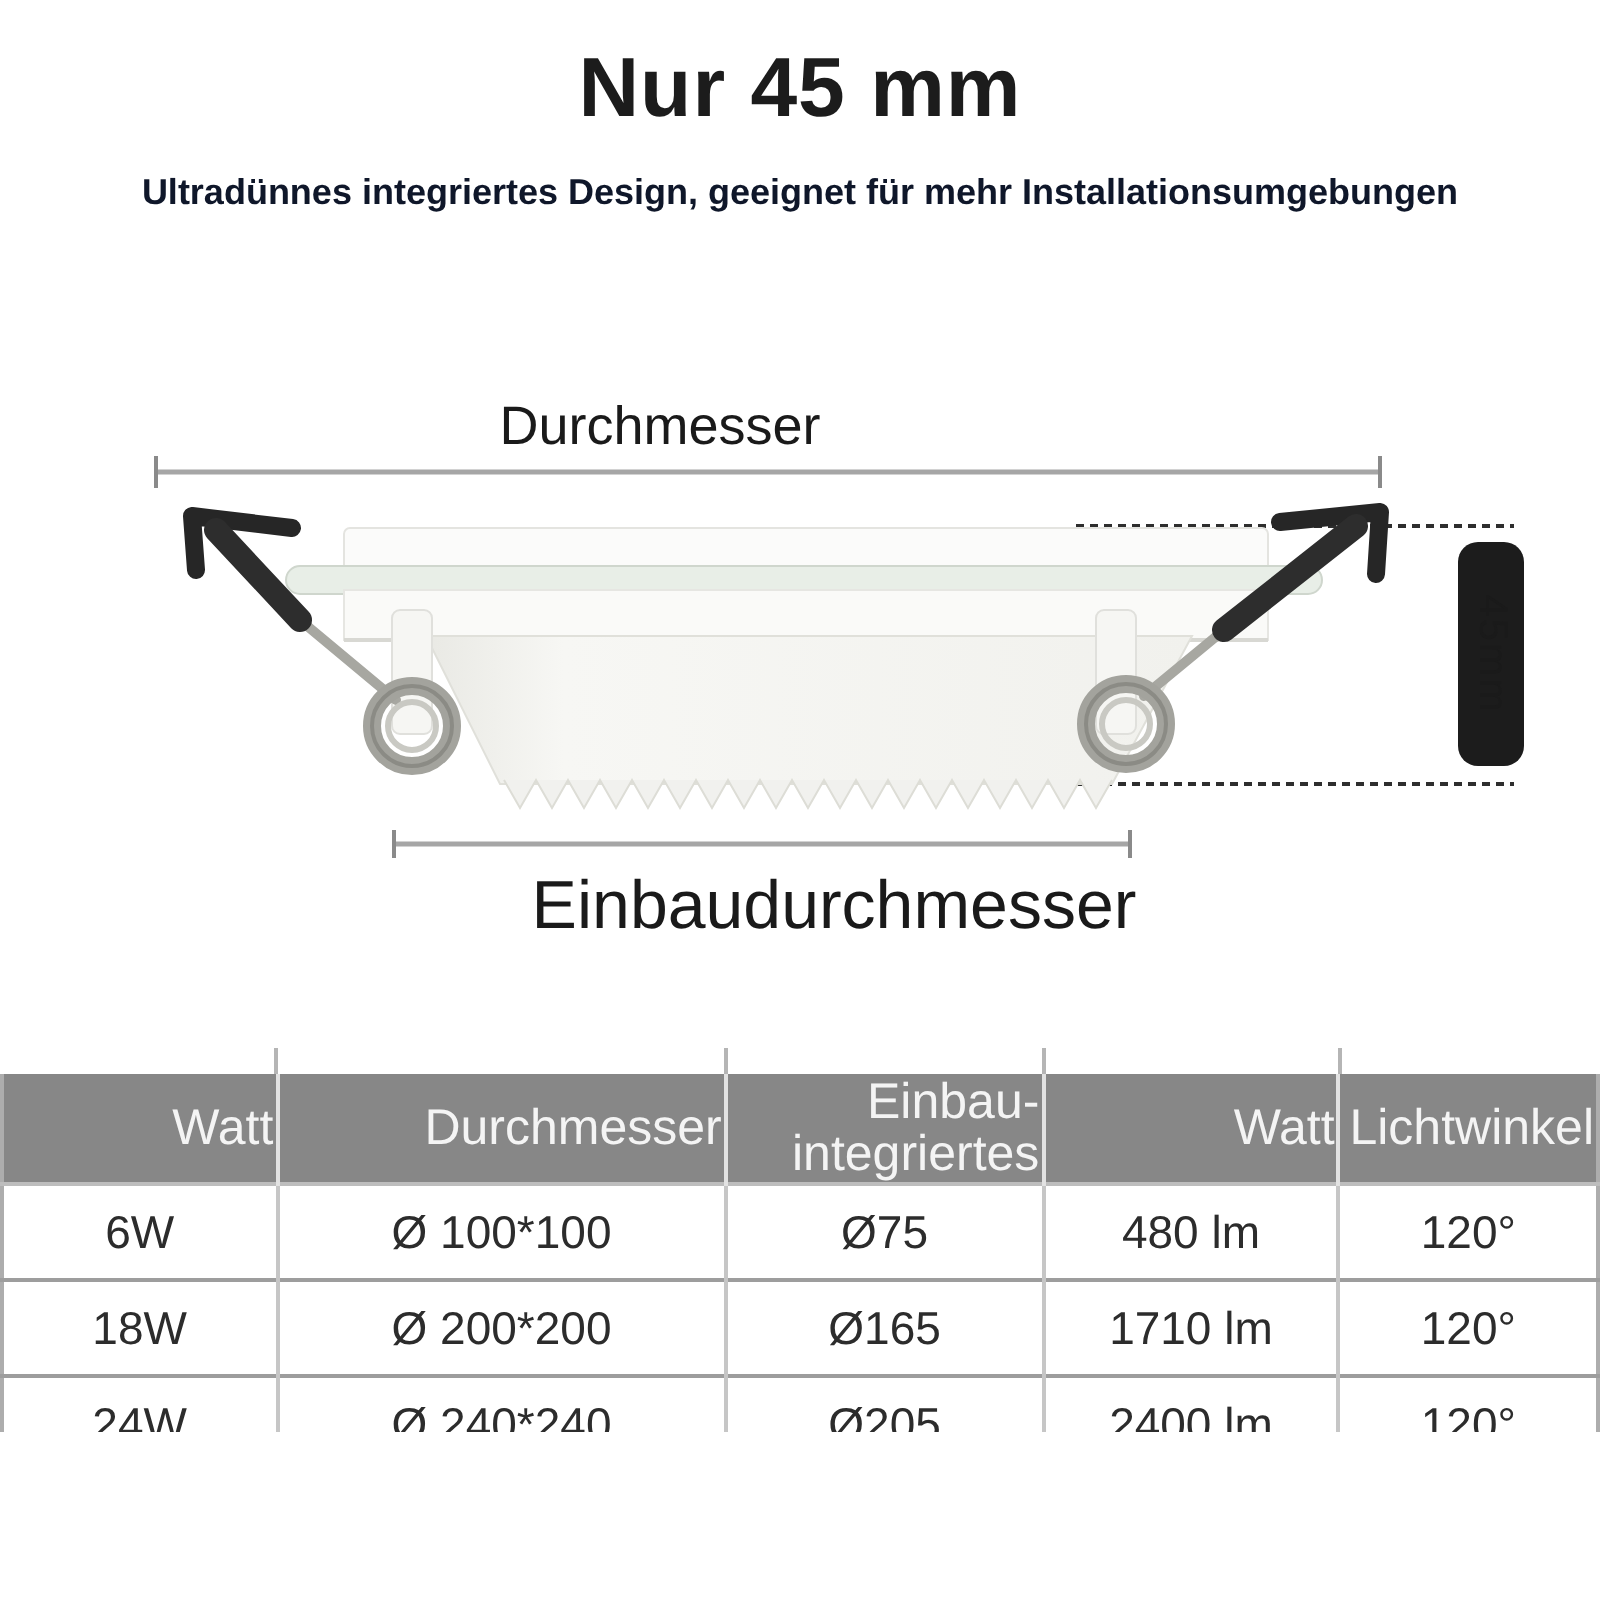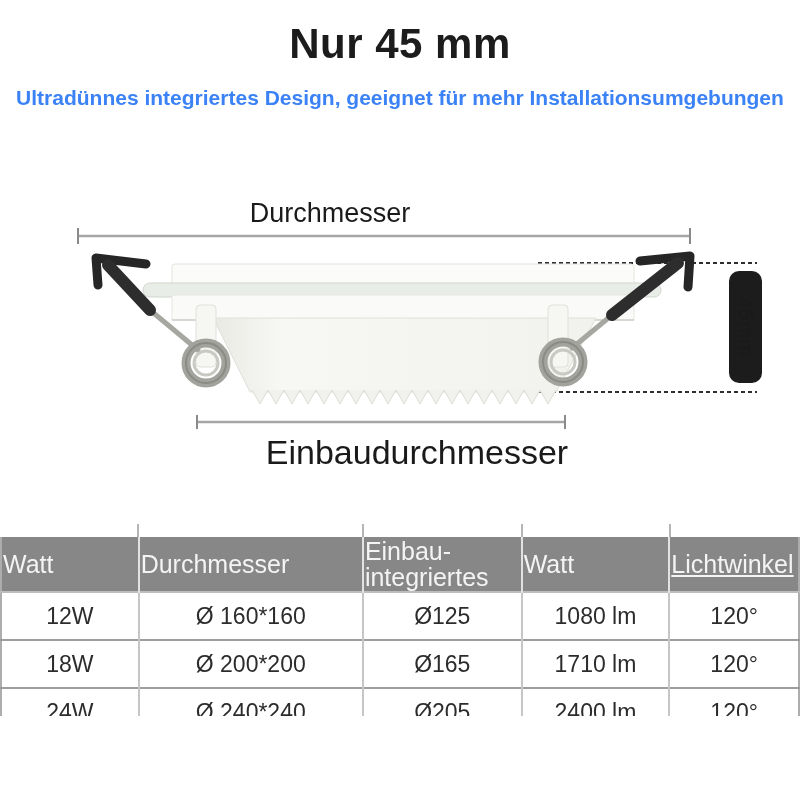--- a/index.html
+++ b/index.html
@@ -6,40 +6,40 @@
   .page{
     position:relative;width:800px;height:716px;margin:0 auto;background:#ffffff;
     font-family:"Liberation Sans",sans-serif;overflow:hidden;
   }
   .title{
     position:absolute;top:20px;left:0;width:100%;margin:0;
     text-align:center;font-size:42px;font-weight:700;color:#1c1c1c;letter-spacing:.5px;
   }
   .subtitle{
     position:absolute;top:86px;left:0;width:100%;
-    text-align:center;font-size:21px;font-weight:700;color:#3b82f6;
+    text-align:center;font-size:18px;font-weight:700;color:#0f172a;
   }
   .diagram{position:absolute;top:130px;left:0;width:800px;height:407px;}
   .diagram text{font-family:"Liberation Sans",sans-serif;fill:#1a1a1a;}
   .dim-label-top{font-size:27px;}
   .dim-label-bottom{font-size:34px;}
   .badge-label{font-size:20px;fill:#ffffff;letter-spacing:1px;}
 
   .spec-table-wrap{position:absolute;top:537px;left:0;width:800px;height:263px;}
   .top-tick{position:absolute;top:-13px;width:2px;height:13px;background:#b5b5b5;}
   table.spec{
     border-collapse:collapse;table-layout:fixed;width:100%;
     border-left:2px solid #adadad;border-right:2px solid #adadad;
   }
   table.spec th{
     height:42px;background:#878787;color:#f4f4f4;font-weight:400;
-    font-size:25px;text-align:left;vertical-align:middle;
+    font-size:25px;text-align:right;vertical-align:middle;
     white-space:pre-line;line-height:1.04;border-right:2px solid #e2e2e2;
   }
-  table.spec th:last-child{border-right:none;text-decoration:underline;}
+  table.spec th:last-child{border-right:none;}
   table.spec td{
     height:44px;background:#ffffff;color:#2c2c2c;font-size:23px;
     text-align:center;vertical-align:middle;
     border-right:2px solid #c6c6c6;border-top:2px solid #9d9d9d;
   }
   table.spec td:last-child{border-right:none;}
   table.spec tbody tr:first-child td{border-top:2px solid #bdbdbd;}
 </style>
 </head>
 <body>
@@ -138,24 +138,24 @@
           <th>Watt</th>
           <th>Durchmesser</th>
           <th>Einbau-
 integriertes</th>
           <th>Watt</th>
           <th>Lichtwinkel</th>
         </tr>
       </thead>
       <tbody>
         <tr>
-          <td>12W</td>
-          <td>Ø 160*160</td>
-          <td>Ø125</td>
-          <td>1080 lm</td>
+          <td>6W</td>
+          <td>Ø 100*100</td>
+          <td>Ø75</td>
+          <td>480 lm</td>
           <td>120°</td>
         </tr>
         <tr>
           <td>18W</td>
           <td>Ø 200*200</td>
           <td>Ø165</td>
           <td>1710 lm</td>
           <td>120°</td>
         </tr>
         <tr>

